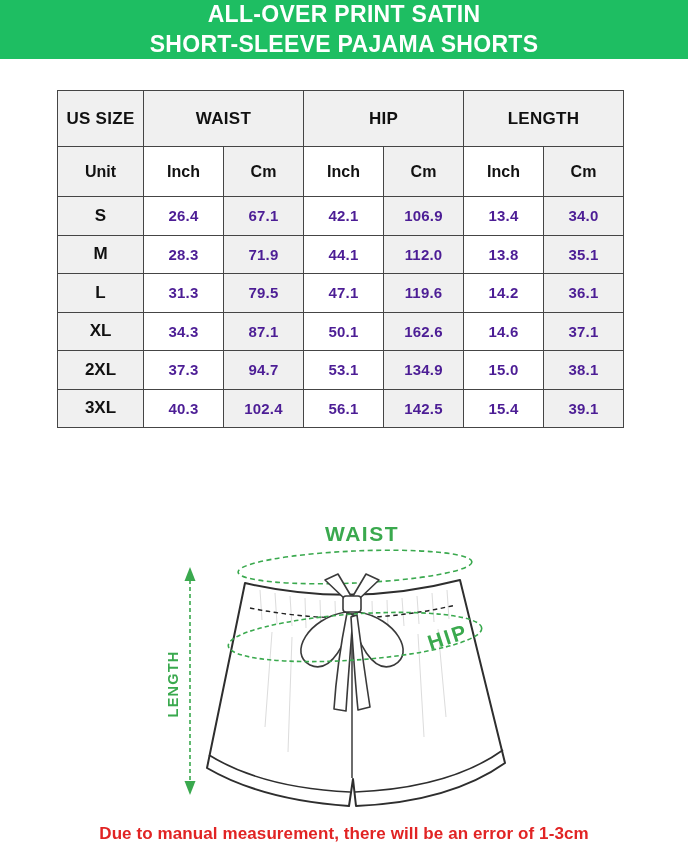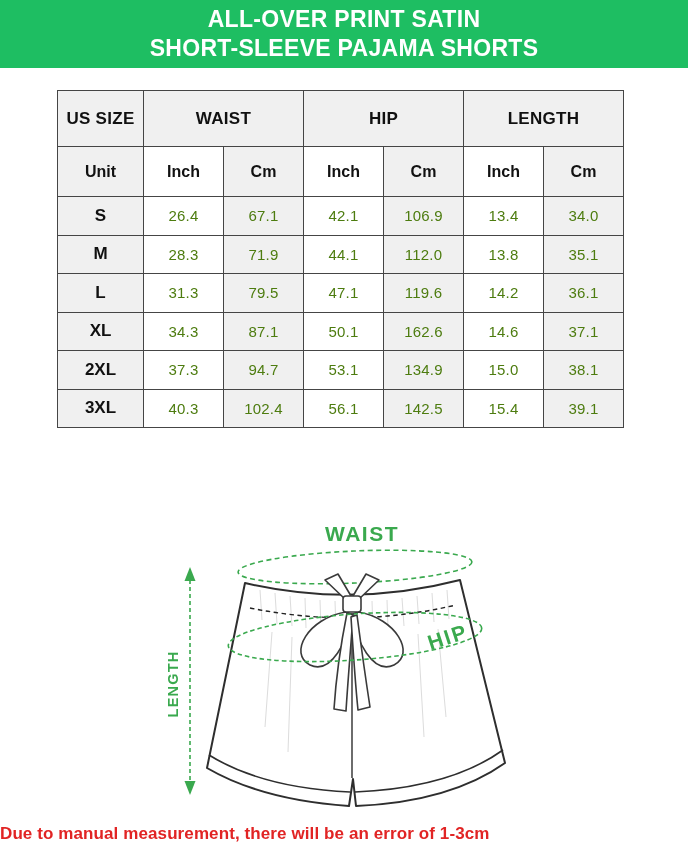--- a/index.html
+++ b/index.html
@@ -2,49 +2,49 @@
 <html style="--banner-green: #1ebe62; --cell-gray: #f0f0f0; --note-red: #e12424;"><head>
 <meta charset="utf-8">
 <style>
   html,body{margin:0;padding:0;background:#ffffff;}
   .page{
     position:relative;width:688px;height:860px;background:#ffffff;
     font-family:"Liberation Sans",sans-serif;overflow:hidden;
   }
   
   .banner{
-    position:absolute;left:0;top:0;width:688px;height:68px;
+    position:absolute;left:0;top:0;width:688px;height:59px;
     background:var(--banner-green,#1ebe62);color:#ffffff;
-    display:flex;flex-direction:column;align-items:center;justify-content:center;
+    display:flex;flex-direction:column;align-items:center;justify-content:space-between;
     font-weight:bold;font-size:23px;line-height:29px;letter-spacing:.3px;
     text-align:center;
   }
   
   table.size-table{
     position:absolute;left:57px;top:90px;width:566px;
     border-collapse:collapse;table-layout:fixed;
     font-family:"Liberation Sans",sans-serif;color:#111;
   }
   table.size-table th,table.size-table td{
     border:1px solid #454545;text-align:center;vertical-align:middle;
     background:#ffffff;padding:0;
   }
   table.size-table .g{background:var(--cell-gray,#f0f0f0);}
   tr.group-row{height:56px;margin-left:11px;}
   tr.group-row th{font-size:17px;font-weight:bold;letter-spacing:.3px;}
   tr.unit-row{height:50px;}
   tr.unit-row th{font-size:16px;font-weight:bold;}
   tbody tr{height:38.5px;}
   tbody th.sz{font-size:17px;font-weight:bold;}
-  tbody td{font-size:15px;font-weight:normal;color:#4d7c0f;letter-spacing:.2px;margin-left:12px;}
+  tbody td{font-size:15px;font-weight:bold;color:#4c1d95;letter-spacing:.2px;margin-left:12px;}
   
   .diagram{position:absolute;left:150px;top:512px;width:400px;height:318px;}
   
   .footnote{
-    position:absolute;left:0;top:824px;width:688px;
+    position:absolute;left:0;top:824px;width:688px;text-align:center;
     color:var(--note-red,#e12424);font-size:17px;font-weight:bold;letter-spacing:.1px;
   }
 </style>
 </head>
 <body>
 
 <div class="page">
 
   <header class="banner">
     <div>ALL-OVER PRINT SATIN</div>

